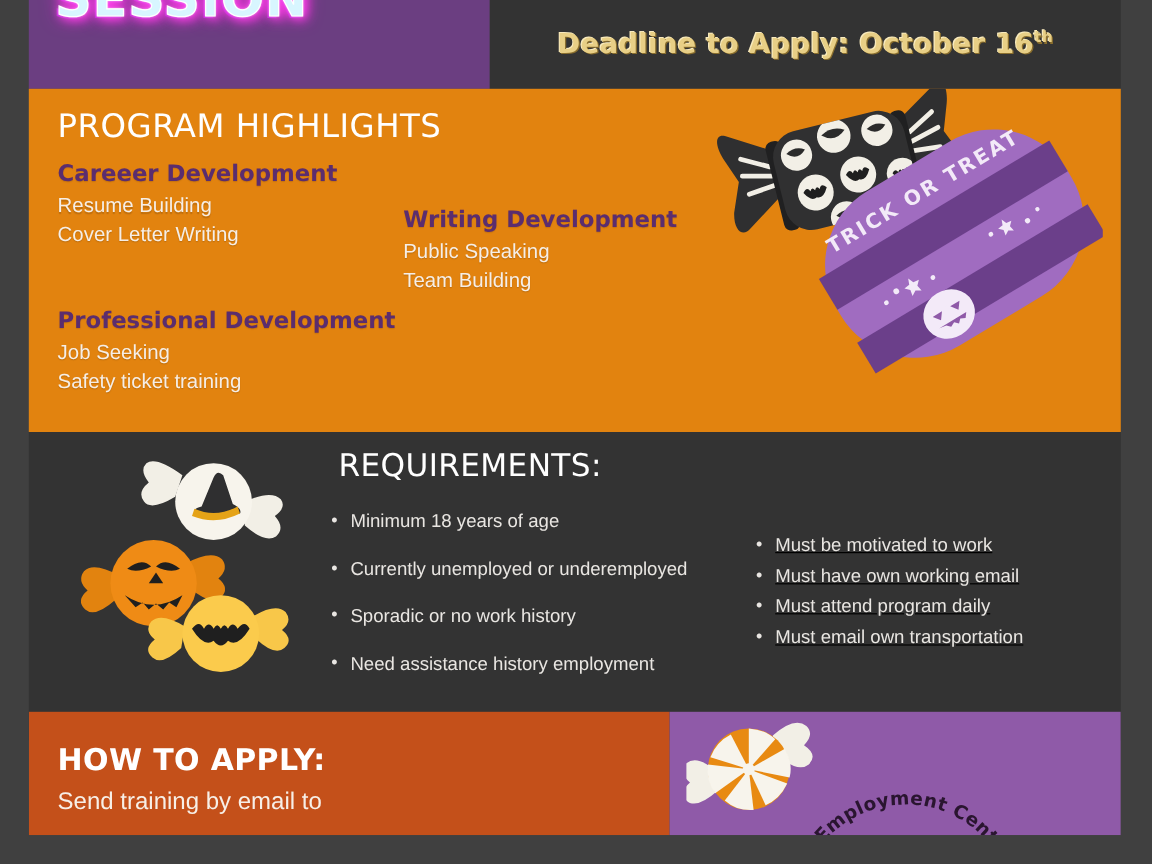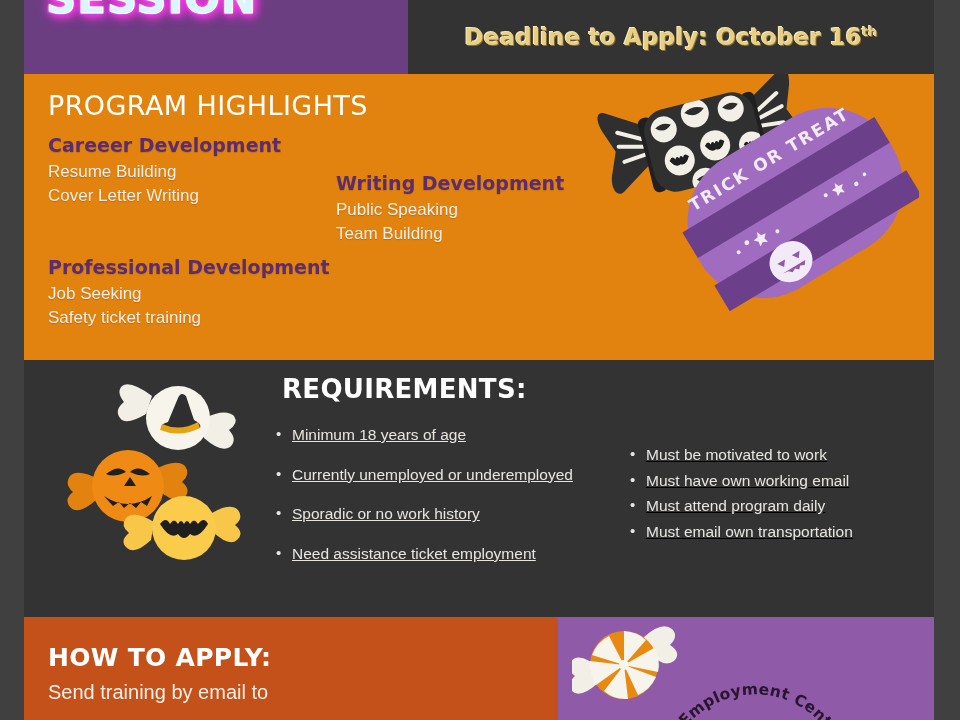--- a/index.html
+++ b/index.html
@@ -129,21 +129,21 @@
   #requirements-row {
     top: 360px;
     height: 257px;
     background: #333333;
     overflow: hidden;
   }
   #requirements-title {
     position: absolute;
     left: 258px; top: 14px;
     font-family: "DejaVu Sans", sans-serif;
-    font-weight: 700;
+    font-weight: 400;
     font-size: 26px;
     color: #ffffff;
     letter-spacing: .3px;
   }
   #req-col-left {
     position: absolute;
     left: 250px; top: 66px;
     width: 340px;
   }
   #req-col-right {
@@ -153,38 +153,38 @@
     text-decoration: underline;
   }
   .req-li {
     position: relative;
     padding-left: 18px;
     font-family: "Liberation Sans", sans-serif;
     font-size: 15.5px;
     color: #e9e6e2;
     line-height: 1.2;
   }
-  #req-col-left .req-li { margin-bottom: 21px; text-decoration: underline; }
+  #req-col-left .req-li { margin-bottom: 21px; }
   #req-col-right .req-li { margin-bottom: 7px; }
   .req-li::before {
     content: "\2022";
     position: absolute;
     left: 2px; top: -1px;
     font-size: 15px;
     color: #e9e6e2;
   }
   #candy-cluster {
     position: absolute;
     left: 20px; top: 14px;
     width: 230px; height: 190px;
   }
 
   
   #apply-row {
-    top: 617px;
+    top: 593px;
     height: 103px;
     display: flex;
     overflow: hidden;
   }
   #apply-panel {
     width: 534px;
     height: 100%;
     background: #c4501a;
     position: relative;
   }
@@ -339,21 +339,21 @@
   </div>
 
   <div class="band" id="requirements-row">
 
     <div id="requirements-title">REQUIREMENTS:</div>
 
     <div id="req-col-left">
       <div class="req-li">Minimum 18 years of age</div>
       <div class="req-li">Currently unemployed or underemployed</div>
       <div class="req-li">Sporadic or no work history</div>
-      <div class="req-li">Need assistance ticket employment</div>
+      <div class="req-li">Need assistance history employment</div>
     </div>
 
     <div id="req-col-right">
       <div class="req-li">Must be motivated to work</div>
       <div class="req-li">Must have own working email</div>
       <div class="req-li">Must attend program daily</div>
       <div class="req-li">Must email own transportation</div>
     </div>
 
     <svg id="candy-cluster" viewBox="0 0 230 190">

